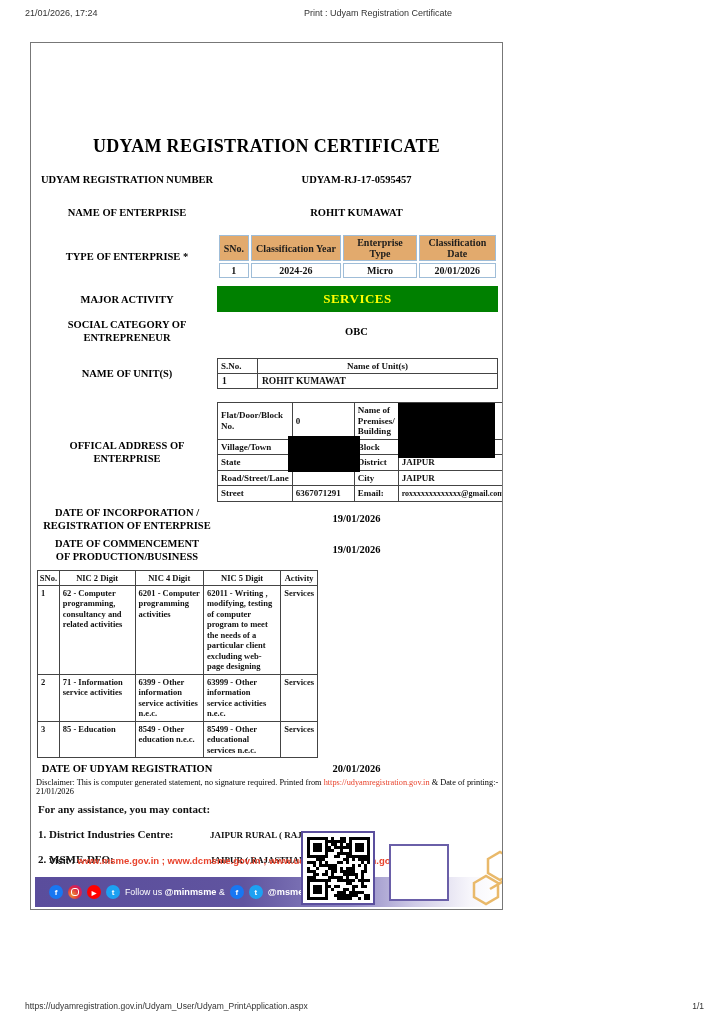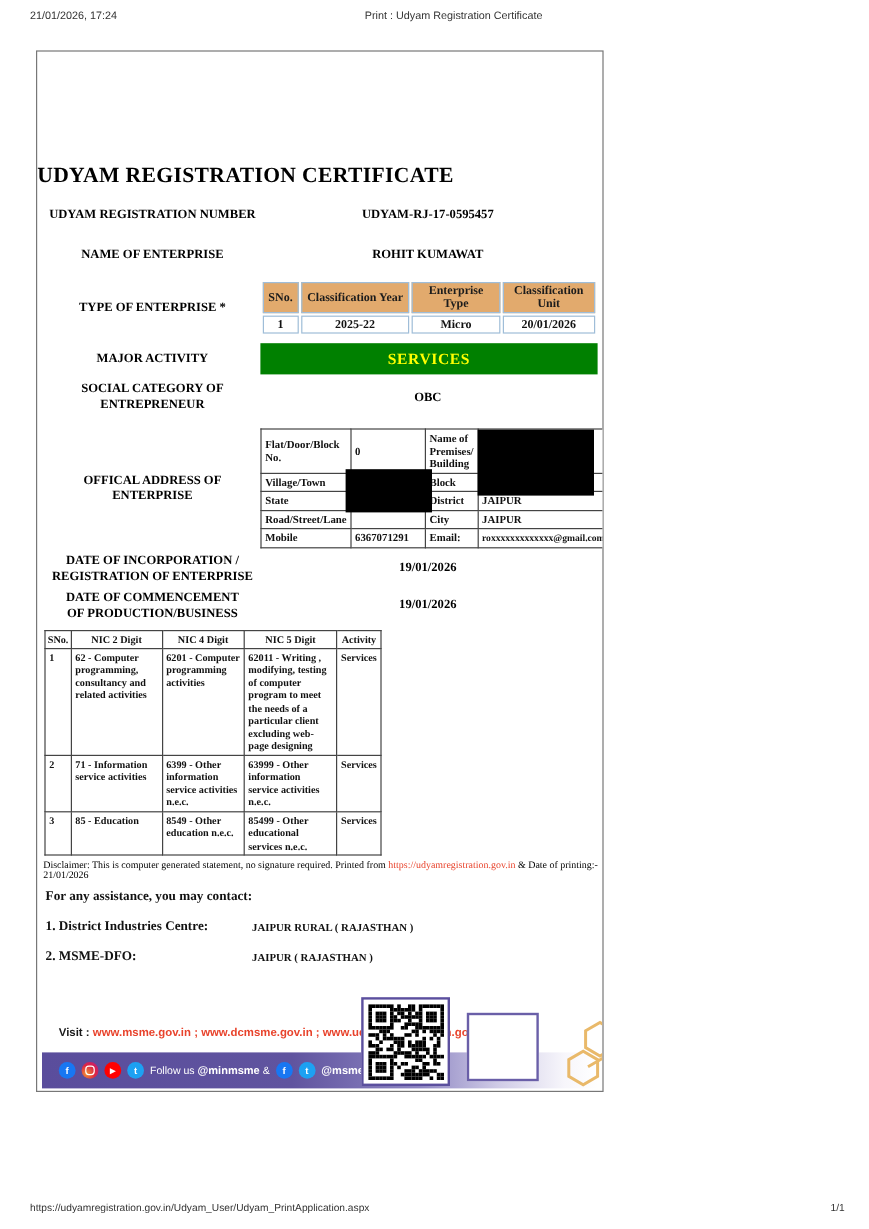--- a/index.html
+++ b/index.html
@@ -13,21 +13,21 @@
   .ph-title { width:100%; text-align:center;padding-left:32px; }
   .print-footer { position:absolute; top:1001px; left:0; width:724px;
     font:8.5px "Liberation Sans", sans-serif; color:#333; }
   .pf-url { position:absolute; left:25px; }
   .pf-page { position:absolute; right:20px; }
 
   
   .cert-box { position:absolute; left:30px; top:42px; width:473px; height:868px;
     border:1px solid #777; background:#fff; overflow:hidden; }
 
-  .cert-title { padding-top:93px; 
+  .cert-title { padding-top:93px; text-align:center;
     font:bold 18px "Liberation Serif", serif; letter-spacing:0.3px; color:#000; }
 
   .row { display:grid; grid-template-columns:180px 1fr; align-items:center; padding:0 6px; }
   .lbl { font-weight:bold; font-size:10.5px; text-align:center; line-height:13px; color:#000; }
   .val { font-weight:bold; font-size:10.5px; text-align:center; color:#000; }
 
   .r-reg { margin-top:16px; } .r-name { margin-top:20px; }
   .r-type { margin-top:14px; } .r-major { margin-top:6px; }
   .r-social { margin-top:6px; } .r-units { margin-top:14px; }
   .r-addr { margin-top:13px; } .r-incorp { margin-top:4px; }
@@ -129,25 +129,25 @@
 
   <div class="row r-type">
     <div class="lbl">TYPE OF ENTERPRISE *</div>
     <div>
       <table class="tbl-type">
         <tbody>
             <tr>
           <th style="width:30px">SNo.</th>
           <th style="width:94px">Classification Year</th>
           <th style="width:76px">Enterprise Type</th>
-          <th style="width:79px">Classification Unit</th>
+          <th style="width:79px">Classification Date</th>
         </tr>
         <tr>
           <td>1</td>
-          <td>2025-22</td>
+          <td>2024-26</td>
           <td>Micro</td>
           <td>20/01/2026</td>
         </tr>
       </tbody>
         </table>
     </div>
   </div>
 
   <div class="row r-major">
     <div class="lbl">MAJOR ACTIVITY</div>
@@ -156,20 +156,37 @@
         <span>SERVICES</span>
       </div>
     </div>
   </div>
 
   <div class="row r-social">
     <div class="lbl" style="padding:0 24px">SOCIAL CATEGORY OF ENTREPRENEUR</div>
     <div class="val">OBC</div>
   </div>
 
+  <div class="row r-units">
+    <div class="lbl">NAME OF UNIT(S)</div>
+    <div>
+      <table class="tbl-plain tbl-units">
+        <tbody>
+            <tr>
+          <th class="units-c1" style="text-align:left">S.No.</th>
+          <th>Name of Unit(s)</th>
+        </tr>
+        <tr>
+          <td>1</td>
+          <td>ROHIT KUMAWAT</td>
+        </tr>
+      </tbody>
+        </table>
+    </div>
+  </div>
 
   <div class="row r-addr">
     <div class="lbl">OFFICAL ADDRESS OF ENTERPRISE</div>
     <div class="addr-wrap">
       <table class="tbl-plain tbl-addr">
         <tbody>
             <tr>
           <th class="addr-c1">Flat/Door/Block No.</th>
           <td class="addr-c2">0</td>
           <th class="addr-c3">Name of Premises/ Building</th>
@@ -187,21 +204,21 @@
           <th>District</th>
           <td>JAIPUR</td>
         </tr>
         <tr>
           <th>Road/Street/Lane</th>
           <td></td>
           <th>City</th>
           <td>JAIPUR</td>
         </tr>
         <tr>
-          <th>Mobile</th>
+          <th>Street</th>
           <td>6367071291</td>
           <th>Email:</th>
           <td class="addr-email">roxxxxxxxxxxxxx@gmail.com</td>
         </tr>
       </tbody>
         </table>
       <div class="redact redact-right"></div>
       <div class="redact redact-left"></div>
     </div>
   </div>
@@ -246,20 +263,24 @@
           <td>85 - Education</td>
           <td>8549 - Other education n.e.c.</td>
           <td>85499 - Other educational services n.e.c.</td>
           <td>Services</td>
         </tr>
       </tbody>
         </table>
     </div>
   </div>
 
+  <div class="row r-udyam">
+    <div class="lbl">DATE OF UDYAM REGISTRATION</div>
+    <div class="val">20/01/2026</div>
+  </div>
 
 
   <p class="disclaimer"><span>Disclaimer: This is computer generated statement, no signature required. Printed from </span><a href="#" class="red-link">https://udyamregistration.gov.in</a><span> &amp; Date of printing:- 21/01/2026</span></p>
 
   <p class="assist">For any assistance, you may contact:</p>
 
   <div class="contact-row">
     <span class="c-lbl">1. District Industries Centre:</span>
     <span class="c-val">JAIPUR RURAL ( RAJASTHAN )</span>
   </div>

